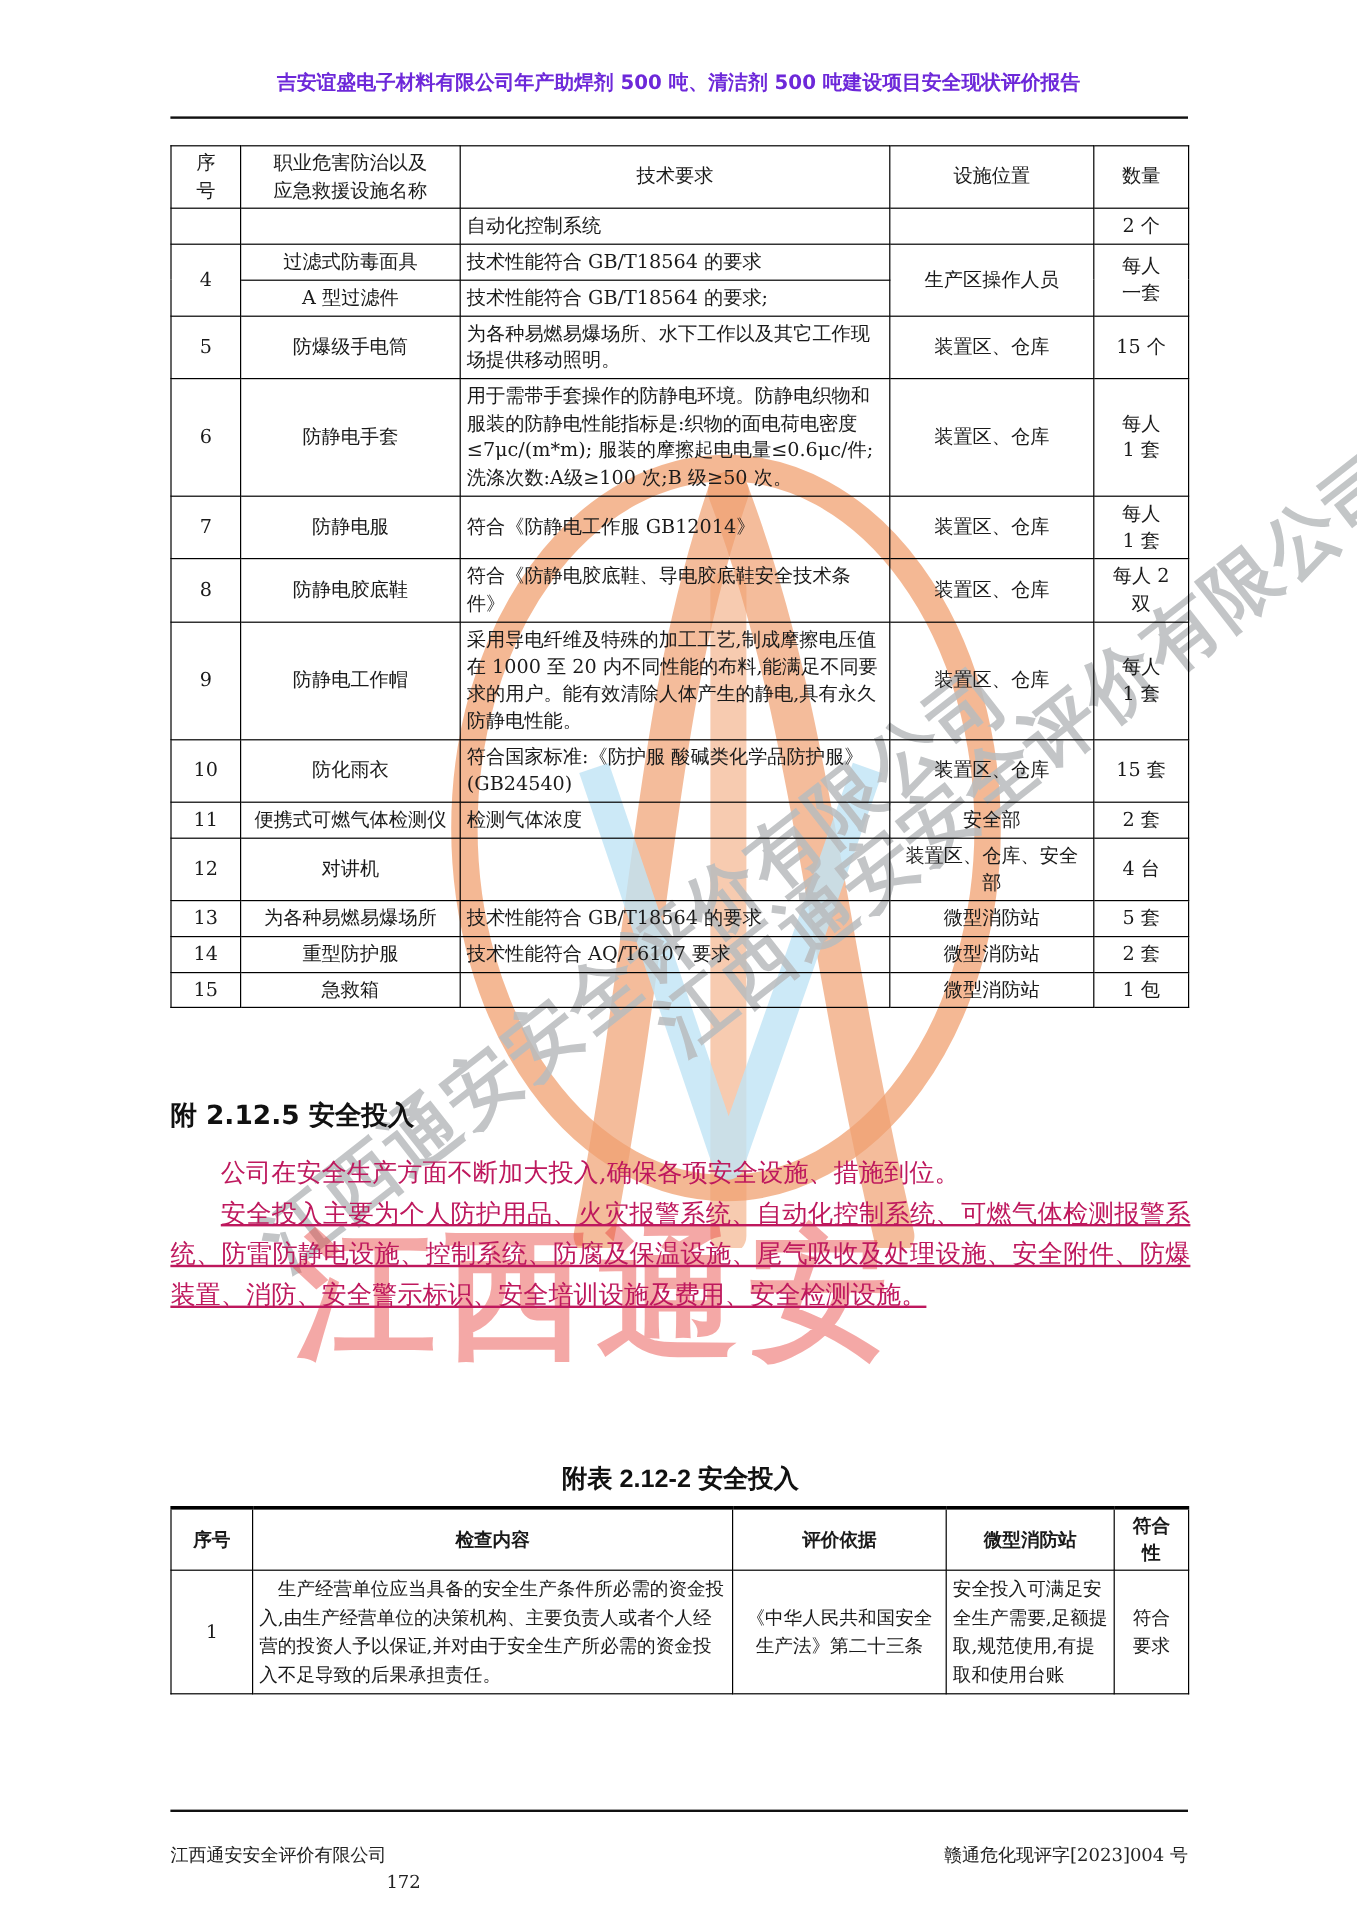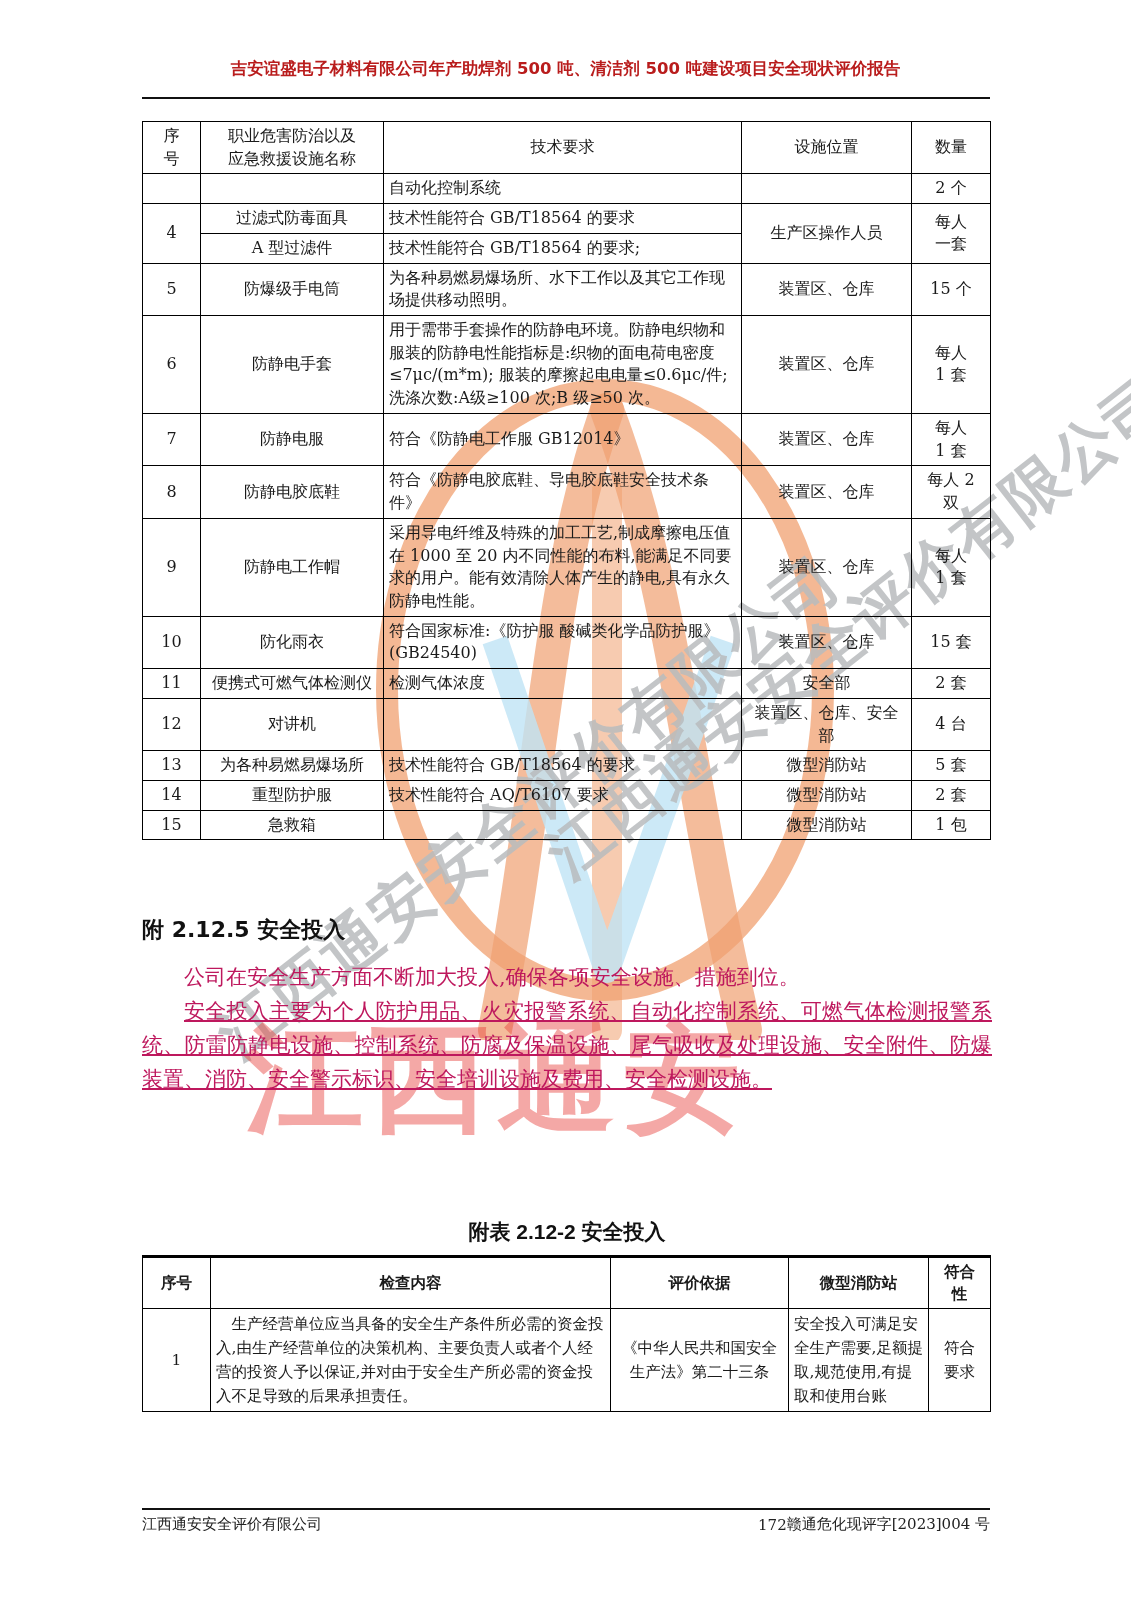--- a/index.html
+++ b/index.html
@@ -53,21 +53,21 @@
 
   .content{position:relative;z-index:2;}
 
   
   .doc-header{
     position:absolute;left:0;right:0;top:58px;
     text-align:center;
     font-size:16.5px;
     font-family:"DejaVu Sans","Liberation Sans",sans-serif;
     font-weight:700;
-    color:#b91c1c;
+    color:#6d28d9;
   }
   .hdr-rule{
     position:absolute;left:142px;width:848px;top:97px;
     border-top:2.5px solid #111;
   }
 
   
   table.doc{
     border-collapse:collapse;
     table-layout:fixed;
@@ -120,21 +120,21 @@
   
   .foot-rule{
     position:absolute;left:142px;width:848px;top:1508px;
     border-top:2.5px solid #111;
   }
   .footer{
     position:absolute;left:142px;width:848px;top:1515px;
     display:flex;align-items:center;justify-content:space-between;
     font-size:15px;color:#222;
   }
-  .footer .fc{flex:1;text-align:right;}
+  .footer .fc{flex:1;text-align:left;margin-top:44px;}
   .footer .fr{text-align:right;}
   .footer .fl{text-align:left;}
 </style>
 </head>
 <body>
 
 <div class="page">
 
   <div class="wm-layer">
     <svg class="wm-stamp" viewBox="0 0 520 700">

